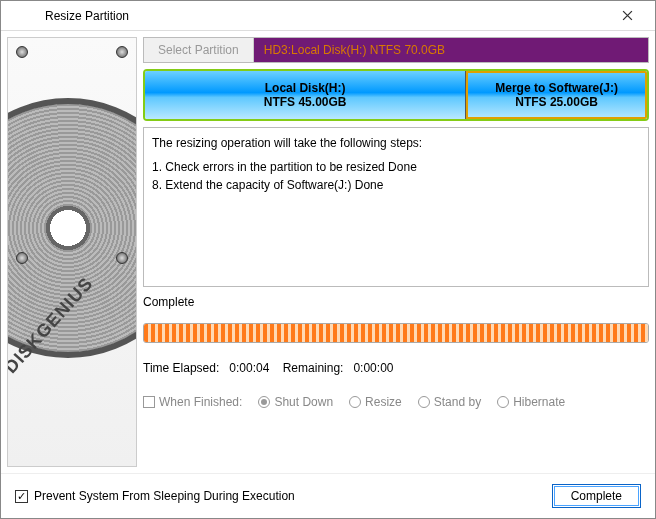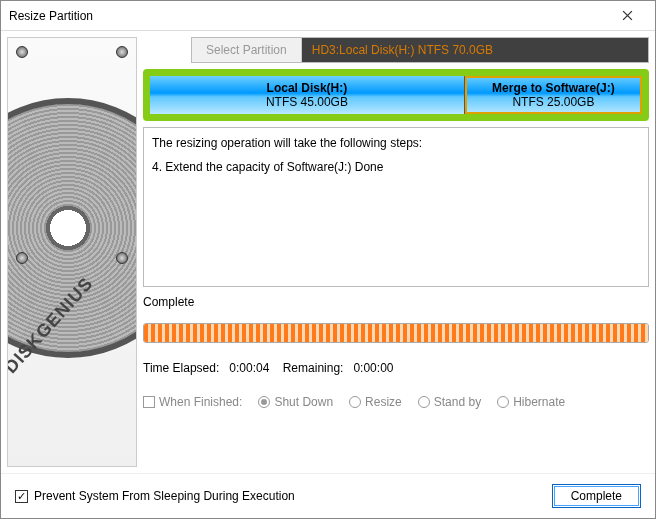--- a/index.html
+++ b/index.html
@@ -19,21 +19,21 @@
     flex-direction: column;
   }
   .titlebar {
     height: 30px;
     display: flex;
     align-items: center;
     justify-content: space-between;
     padding: 0 8px 0 8px;
     border-bottom: 1px solid #ddd;
   }
-  .titlebar .title { font-size: 12px; }
+  .titlebar .title { font-size: 12px; margin-left: 36px; }
   .close-btn {
     width: 40px; height: 28px;
     display:flex;align-items:center;justify-content:center;
     font-size: 14px;
   }
   .body {
     flex: 1;
     display: flex;
     padding: 6px;
     gap: 6px;
@@ -75,62 +75,61 @@
     flex:1;
     display:flex;
     flex-direction:column;
     gap:6px;
   }
   .tabrow {
     display:flex;
     align-items:center;
     gap:0;
     border:1px solid #bbb;
-    background:#404040;
+    background:#701a75;
     height:26px;
-    margin-left:48px;
   }
   .tab-btn {
     padding:0 14px;
     height:100%;
     display:flex;align-items:center;
     color:#999;
     border-right:1px solid #ccc;
     background:#f0f0f0;
   }
   .tab-label {
     padding:0 10px;
     color:#d87a00;
     font-weight:normal;
   }
   .part-bar {
     display:flex;
     height:52px;
-    border:7px solid #84cc16;
+    border:2px solid #84cc16;
     border-radius:4px;
     overflow:hidden;
   }
   .part {
     display:flex;
     flex-direction:column;
     align-items:center;
     justify-content:center;
     font-weight:bold;
     font-size:12px;
     text-align:center;
     background: linear-gradient(#6cd0ff,#0099ff 45%,#5ec8ff 55%,#b8e8ff);
     border-right:1px solid #555;
     position:relative;
   }
   .part:last-child{border-right:none;}
   .part.selected {
     outline:2px solid #e0a000;
     outline-offset:-2px;
   }
-  .part-line2{font-weight:normal;}
+  .part-line2{font-weight:bold;}
   .steps-box {
     border:1px solid #bbb;
     background:#fff;
     padding:6px 8px;
     line-height:1.5;
     height:160px;
     overflow:auto;
   }
   .status-label{ margin-top:2px; }
   .progress-wrap{
@@ -212,21 +211,22 @@
         </div>
         <div class="part selected" style="width:36%">
           <span>Merge to Software(J:)</span>
           <span class="part-line2">NTFS 25.00GB</span>
         </div>
       </div>
 
       <div class="steps-box">
         <div>The resizing operation will take the following steps:</div>
         <div style="height:6px"></div>
-        <div>4. Extend the capacity of Software(J:)    Done</div>
+        <div>1. Check errors in the partition to be resized    Done</div>
+        <div>8. Extend the capacity of Software(J:)    Done</div>
       </div>
 
       <div class="status-label">Complete</div>
 
       <div class="progress-wrap">
         <div class="progress-fill" style="width:100%"></div>
       </div>
 
       <div class="times">
         <span>Time Elapsed:</span>

